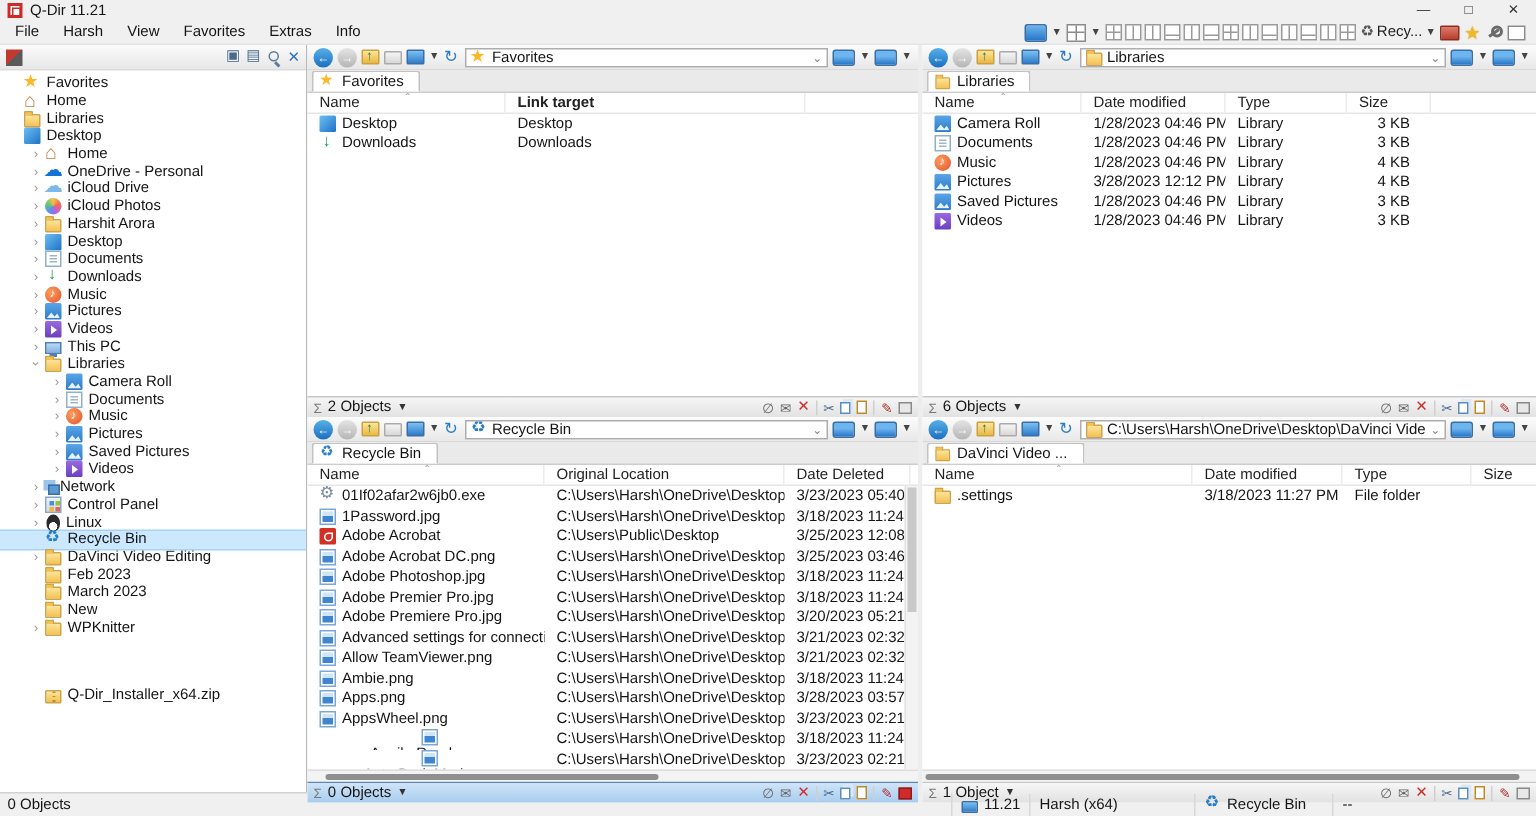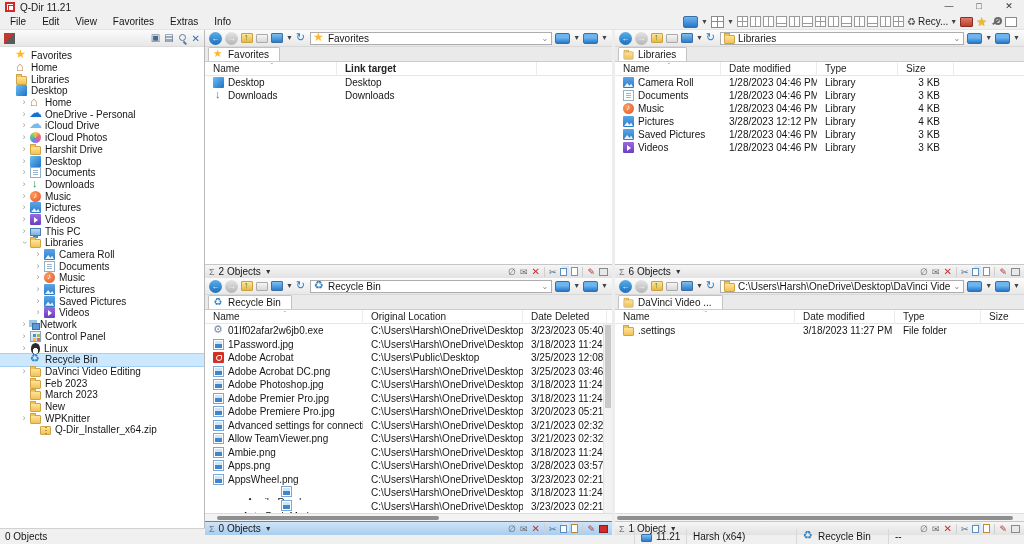--- a/index.html
+++ b/index.html
@@ -152,21 +152,21 @@
     <span class="title-text">Q-Dir 11.21</span>
     <span class="winbtns">
       <span class="winbtn">—</span>
       <span class="winbtn">□</span>
       <span class="winbtn">✕</span>
     </span>
   </div>
 
   <div class="menubar">
     <span class="menu-item">File</span>
-    <span class="menu-item">Edit</span>
+    <span class="menu-item">Harsh</span>
     <span class="menu-item">View</span>
     <span class="menu-item">Favorites</span>
     <span class="menu-item">Extras</span>
     <span class="menu-item">Info</span>
     <span class="main-toolbar">
       <span class="mt-goto"></span>
       <span class="caret">▼</span>
       <span class="mt-grid"></span>
       <span class="caret">▼</span>
       <span id="layout-icons" style="display:flex;gap:2px">
@@ -245,21 +245,21 @@
             <span class="tlabel">iCloud Drive</span>
           </div>
           <div class="trow" style="padding-left: 18px;">
             <span class="tarrow">›</span>
             <span class="fi ic-photos"></span>
             <span class="tlabel">iCloud Photos</span>
           </div>
           <div class="trow" style="padding-left: 18px;">
             <span class="tarrow">›</span>
             <span class="fi ic-folder"></span>
-            <span class="tlabel">Harshit Drive</span>
+            <span class="tlabel">Harshit Arora</span>
           </div>
           <div class="trow" style="padding-left: 18px;">
             <span class="tarrow">›</span>
             <span class="fi ic-desktop"></span>
             <span class="tlabel">Desktop</span>
           </div>
           <div class="trow" style="padding-left: 18px;">
             <span class="tarrow">›</span>
             <span class="fi ic-doc"></span>
             <span class="tlabel">Documents</span>
@@ -362,21 +362,21 @@
           <div class="trow" style="padding-left: 18px;">
             <span class="tarrow"></span>
             <span class="fi ic-folder"></span>
             <span class="tlabel">New</span>
           </div>
           <div class="trow" style="padding-left: 18px;">
             <span class="tarrow">›</span>
             <span class="fi ic-folder"></span>
             <span class="tlabel">WPKnitter</span>
           </div>
-          <div class="trow" style="padding-left: 28px;">
+          <div class="trow" style="padding-left: 18px; margin-top: 34px;">
             <span class="tarrow"></span>
             <span class="fi ic-zip"></span>
             <span class="tlabel">Q-Dir_Installer_x64.zip</span>
           </div>
         </div>
     </div>
 
     <div class="panes">
       <div class="pane" id="pane-top_left">
   <div class="ptb">

